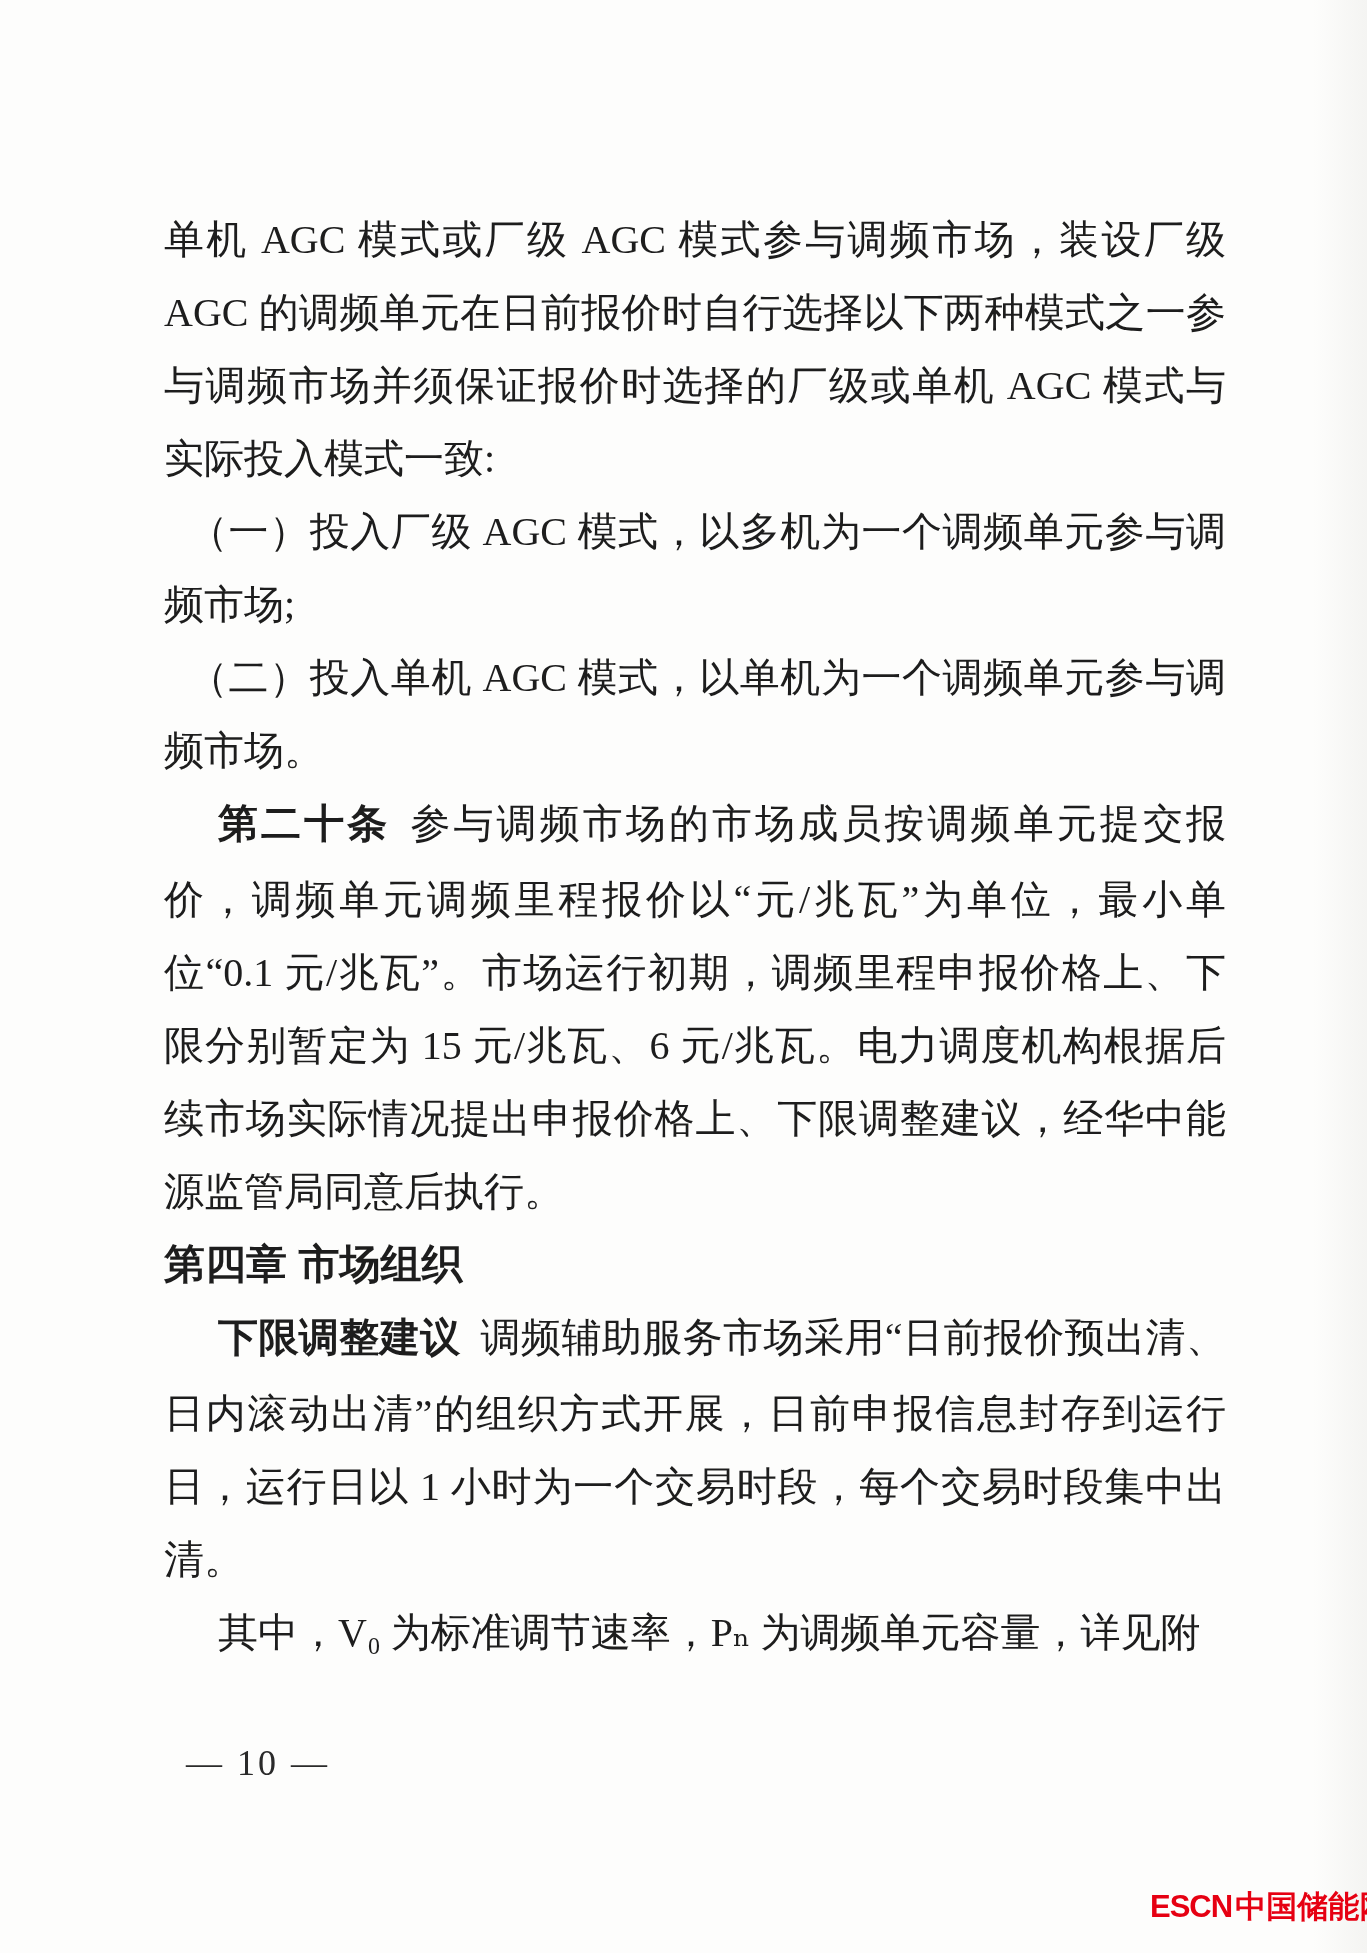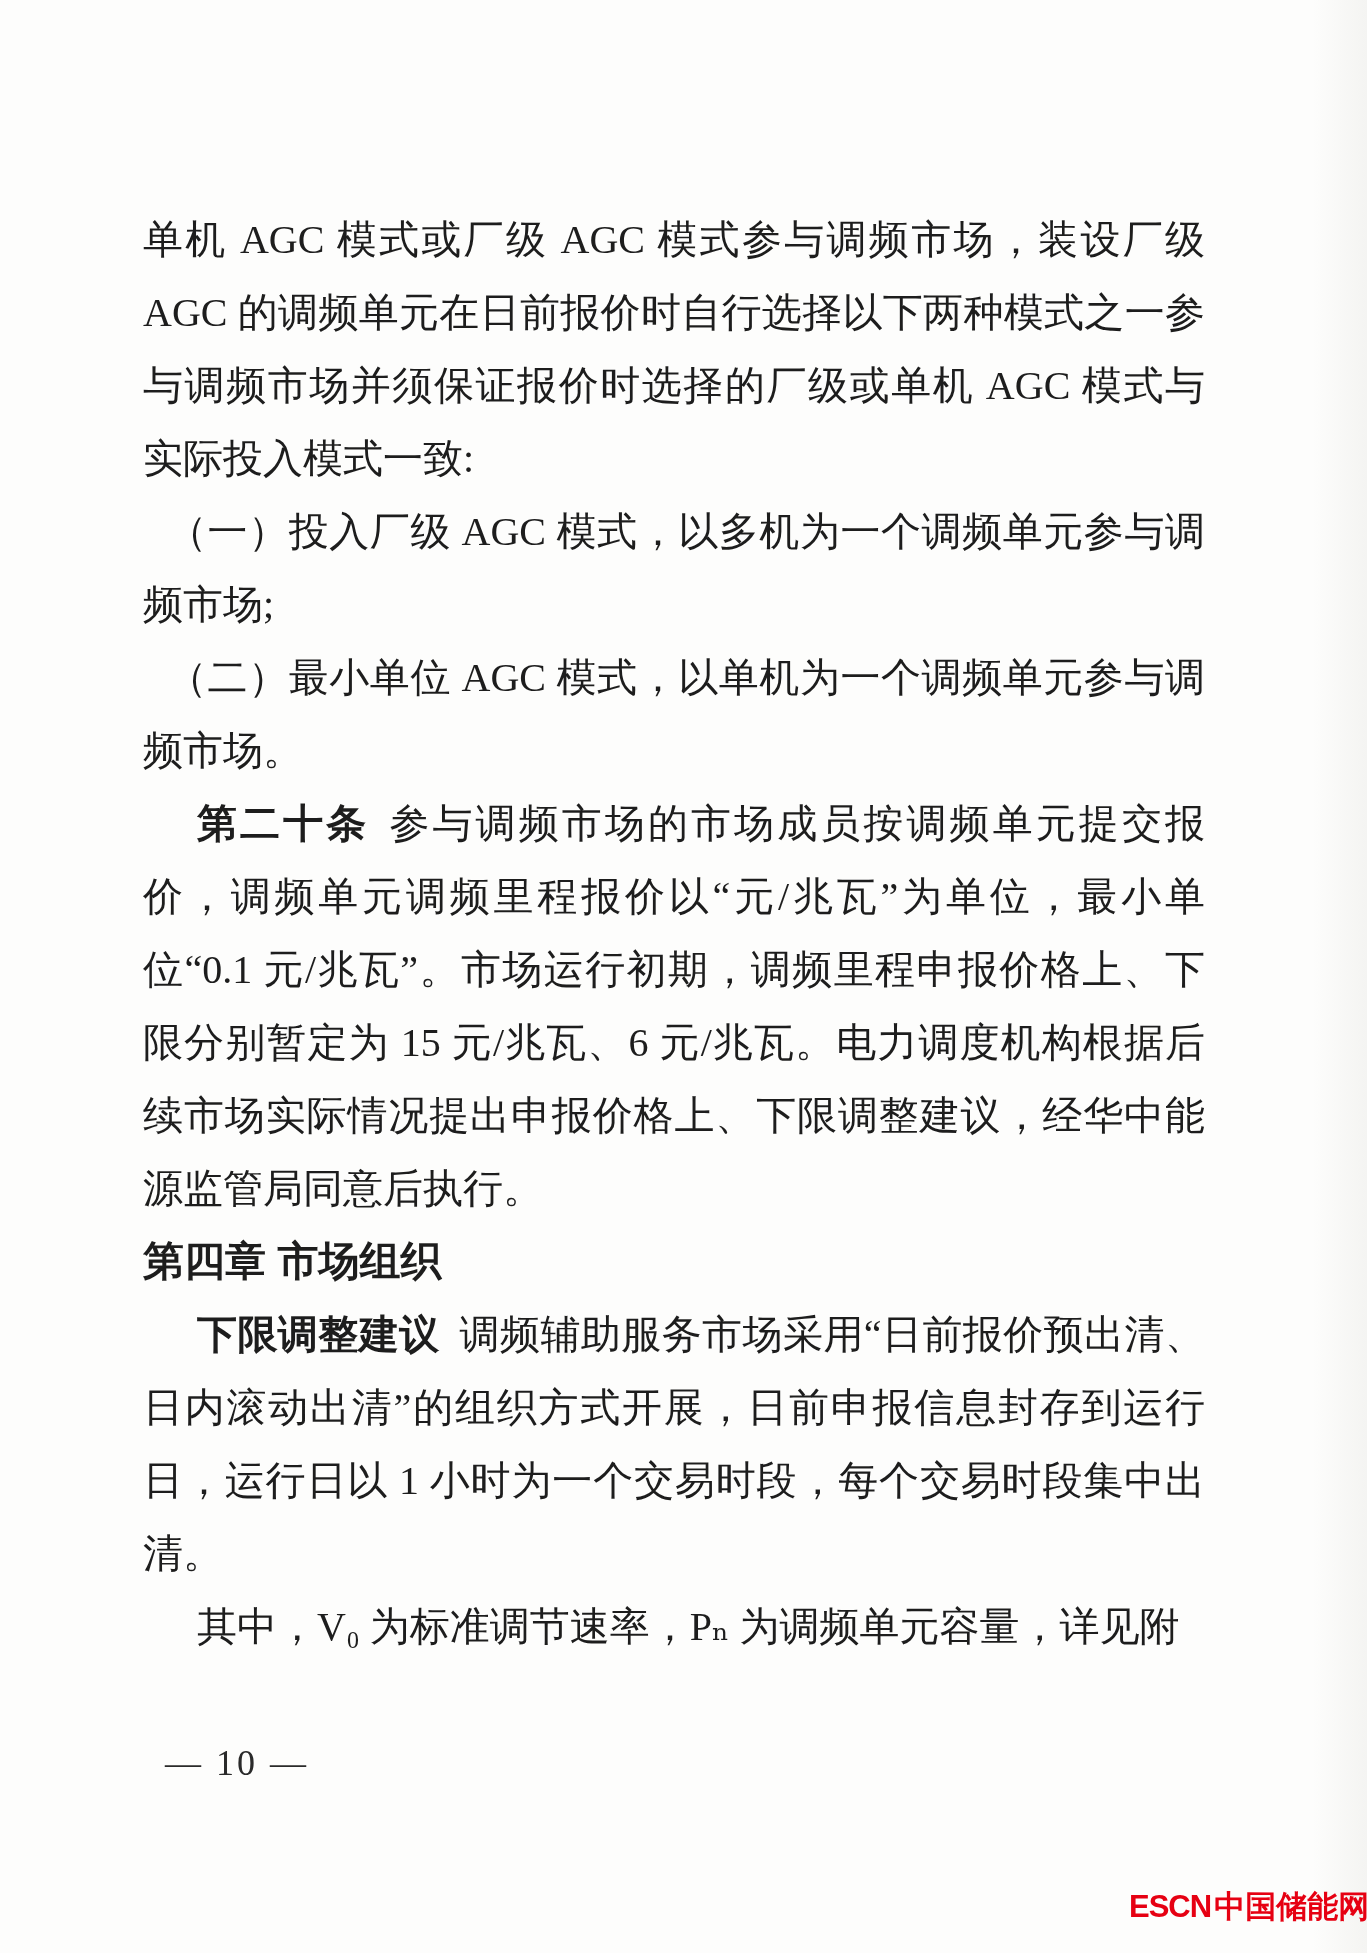--- a/index.html
+++ b/index.html
@@ -11,20 +11,21 @@
     height: 1953px;
     background: #fdfdfc;
     position: relative;
     overflow: hidden;
     font-family: "Liberation Serif", "DejaVu Serif", serif;
   }
   .scan-page {
     position: absolute;
     inset: 0;
     background: linear-gradient(90deg, #fdfdfc 0%, #fdfdfc 96%, #f4f4f2 100%);
+    margin-left: 21px;
   }
   .text-column {
     position: absolute;
     left: 143px;
     top: 203px;
     width: 1062px;
     font-size: 40px;
     line-height: 73px;
     color: #1d1d1d;
   }
@@ -37,21 +38,21 @@
   .indent-article {
     text-indent: 54px;
   }
   .indent-list {
     text-indent: 24px;
   }
   .indent-formula {
     text-indent: 80px;
   }
   .article-label {
-    font-family: Liberation Sans, sans-serif;
+    font-family: Liberation Mono, monospace;
     font-weight: bold;
     padding-right: 20px;
   }
   .chapter-heading {
     text-align: left;
     text-indent: 0;
     font-family: "Liberation Sans", "DejaVu Sans", sans-serif;
     font-weight: bold;
     font-size: 41px;
   }
@@ -84,21 +85,21 @@
 <body>
 
 <div class="scan-page">
 
   <div class="text-column">
 
     <p>单机 AGC 模式或厂级 AGC 模式参与调频市场，装设厂级 AGC 的调频单元在日前报价时自行选择以下两种模式之一参与调频市场并须保证报价时选择的厂级或单机 AGC 模式与实际投入模式一致:</p>
 
     <p class="indent-list">（一）投入厂级 AGC 模式，以多机为一个调频单元参与调频市场;</p>
 
-    <p class="indent-list">（二）最小单位 AGC 模式，以单机为一个调频单元参与调频市场。</p>
+    <p class="indent-list">（二）投入单机 AGC 模式，以单机为一个调频单元参与调频市场。</p>
 
     <p class="indent-article">
       <span class="article-label">第二十条</span><span>参与调频市场的市场成员按调频单元提交报价，调频单元调频里程报价以“元/兆瓦”为单位，最小单位“0.1 元/兆瓦”。市场运行初期，调频里程申报价格上、下限分别暂定为 15 元/兆瓦、6 元/兆瓦。电力调度机构根据后续市场实际情况提出申报价格上、下限调整建议，经华中能源监管局同意后执行。</span>
     </p>
 
     <p class="chapter-heading">第四章 市场组织</p>
 
     <p class="indent-article">
       <span class="article-label">下限调整建议</span><span>调频辅助服务市场采用“日前报价预出清、日内滚动出清”的组织方式开展，日前申报信息封存到运行日，运行日以 1 小时为一个交易时段，每个交易时段集中出清。</span>
     </p>

